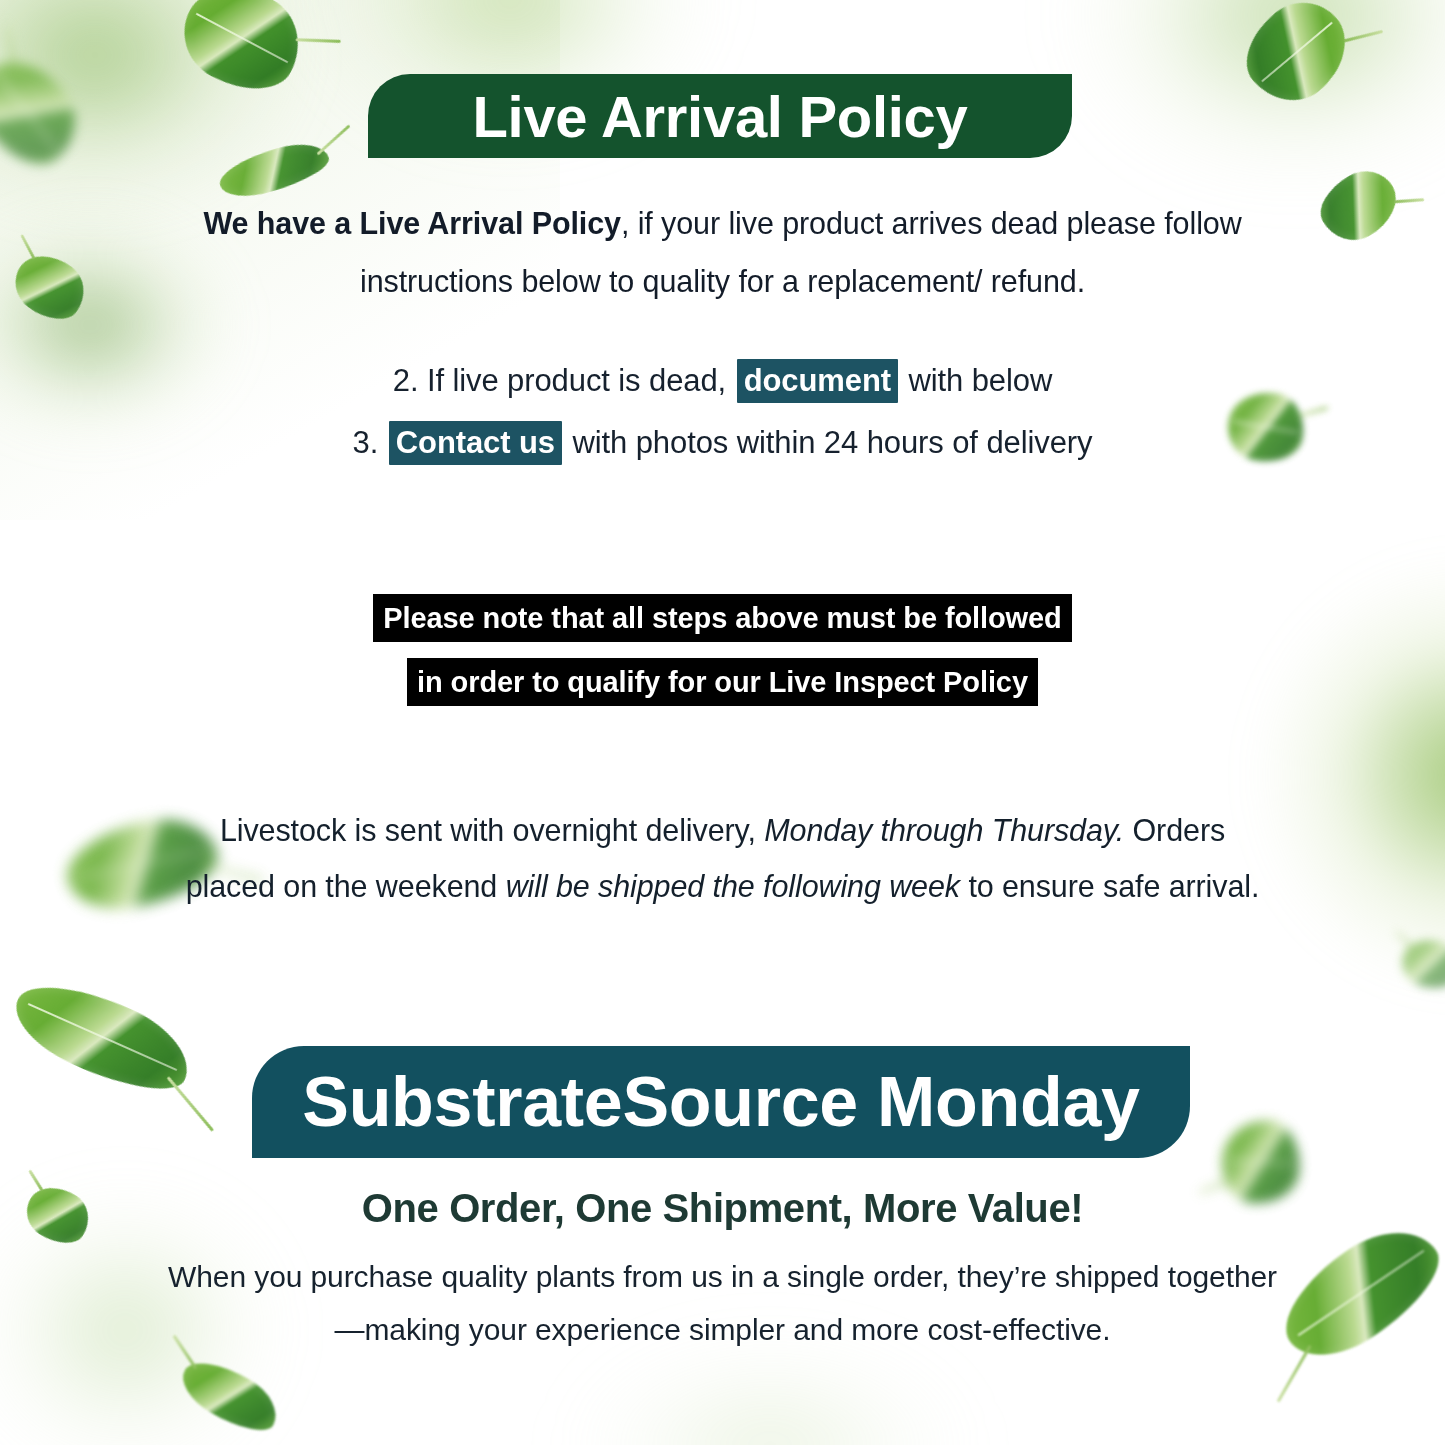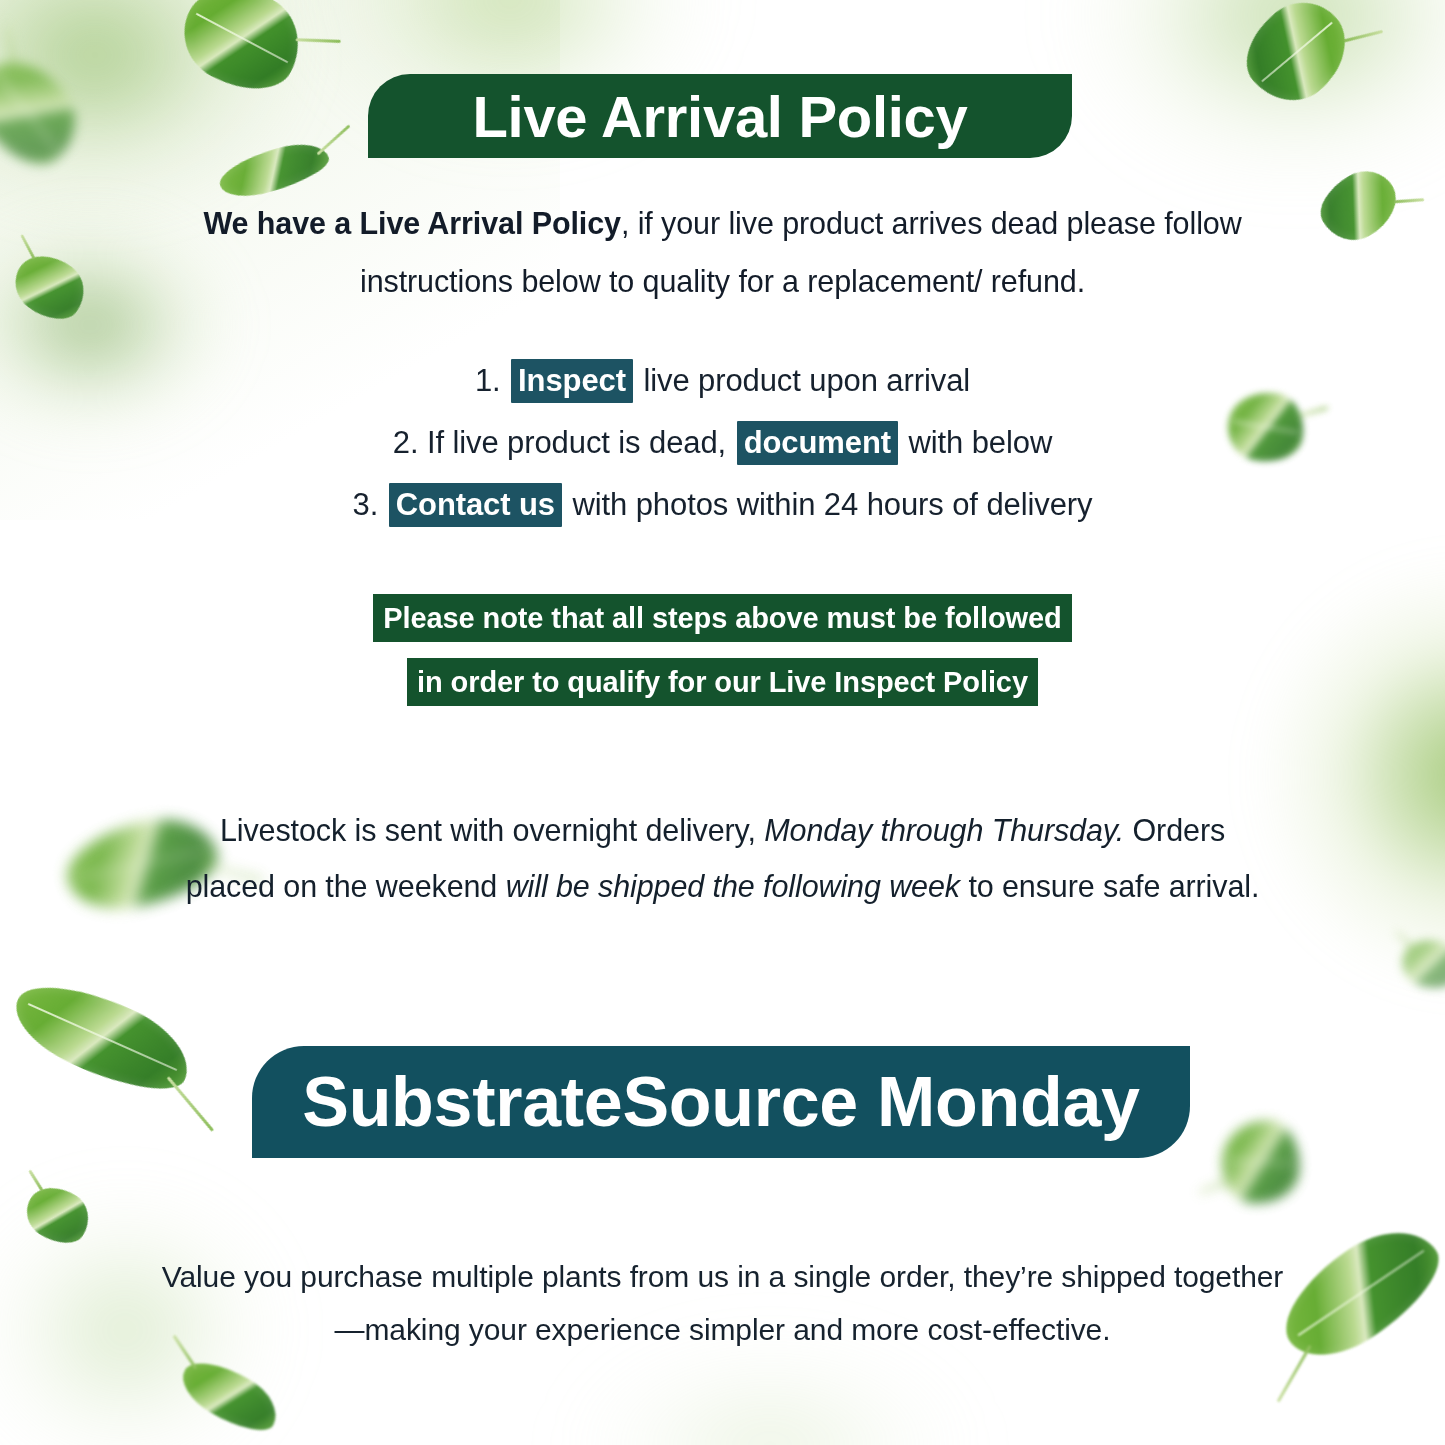--- a/index.html
+++ b/index.html
@@ -147,21 +147,21 @@
 
   .notebox {
     position: absolute;
     left: 180px; top: 586px;
     width: 1085px;
     text-align: center;
     font-size: 29px;
     line-height: 64px;
   }
   .notebox span {
-    background: #14532d;
+    background: #000000;
     color: #ffffff;
     font-weight: bold;
     padding: 8px 10px;
     letter-spacing: -0.1px;
     box-decoration-break: clone;
     -webkit-box-decoration-break: clone;
   }
 
   .shipnote {
     position: absolute;
@@ -287,25 +287,20 @@
   <div class="banner banner-1">
     <span>Live Arrival Policy</span>
   </div>
 
   <div class="intro">
     <b>We have a Live Arrival Policy</b><span>, if your live product arrives dead please follow instructions below to quality for a replacement/ refund.</span>
   </div>
 
   <div class="steps">
 
-    <span class="step">
-      <span class="num">1.</span>
-      <span class="hl">Inspect</span>
-      <span>live product upon arrival</span>
-    </span>
 
     <span class="step">
       <span class="num">2.</span>
       <span>If live product is dead,</span>
       <span class="hl">document</span>
       <span>with below</span>
     </span>
 
     <span class="step">
       <span class="num">3.</span>
@@ -329,16 +324,17 @@
     <i>Monday through Thursday.</i>
     <span>Orders placed on the weekend</span>
     <i>will be shipped the following week</i>
     <span>to ensure safe arrival.</span>
   </div>
 
   <div class="banner banner-2">
     <span>SubstrateSource Monday</span>
   </div>
 
-
-  <div class="closing">Value you purchase multiple plants from us in a single order, they’re shipped together—making your experience simpler and more cost-effective.</div>
+  <div class="subhead">One Order, One Shipment, More Value!</div>
+
+  <div class="closing">When you purchase quality plants from us in a single order, they’re shipped together—making your experience simpler and more cost-effective.</div>
 
 </div>
 
 </body></html>

